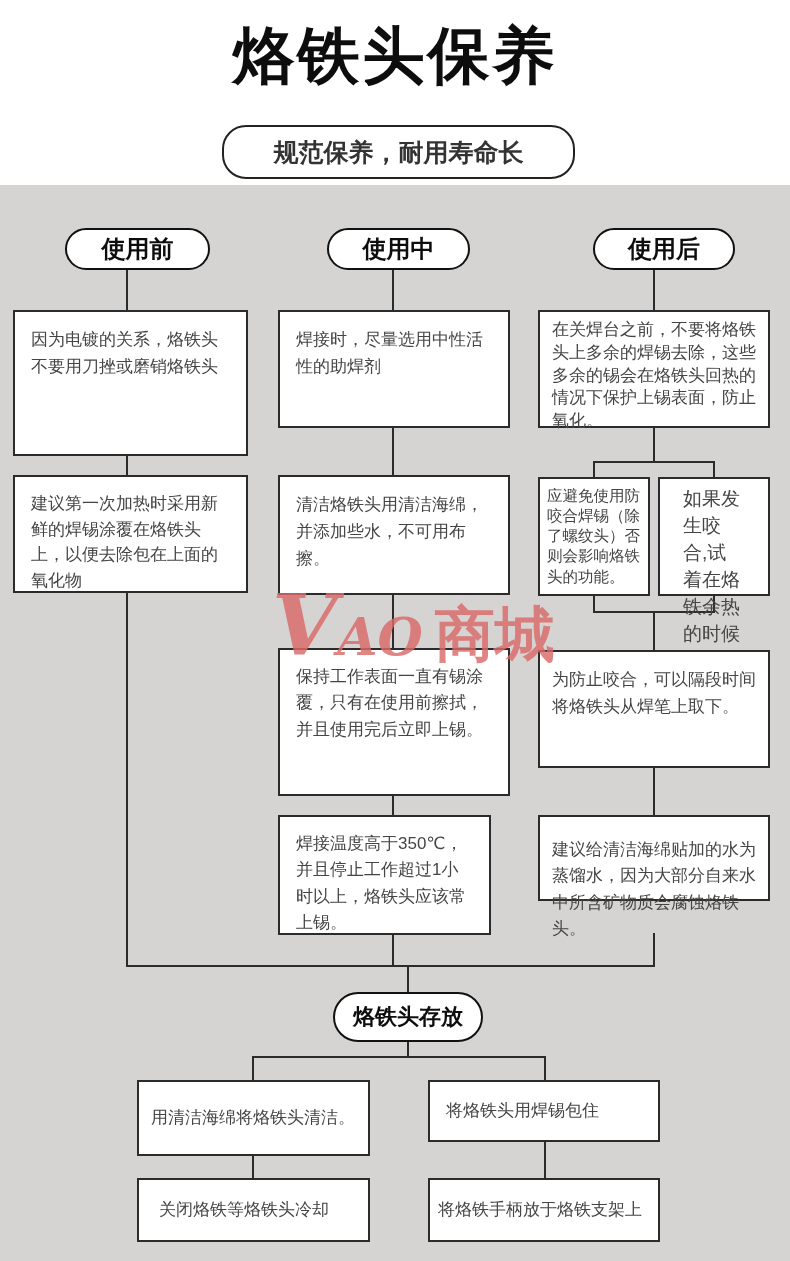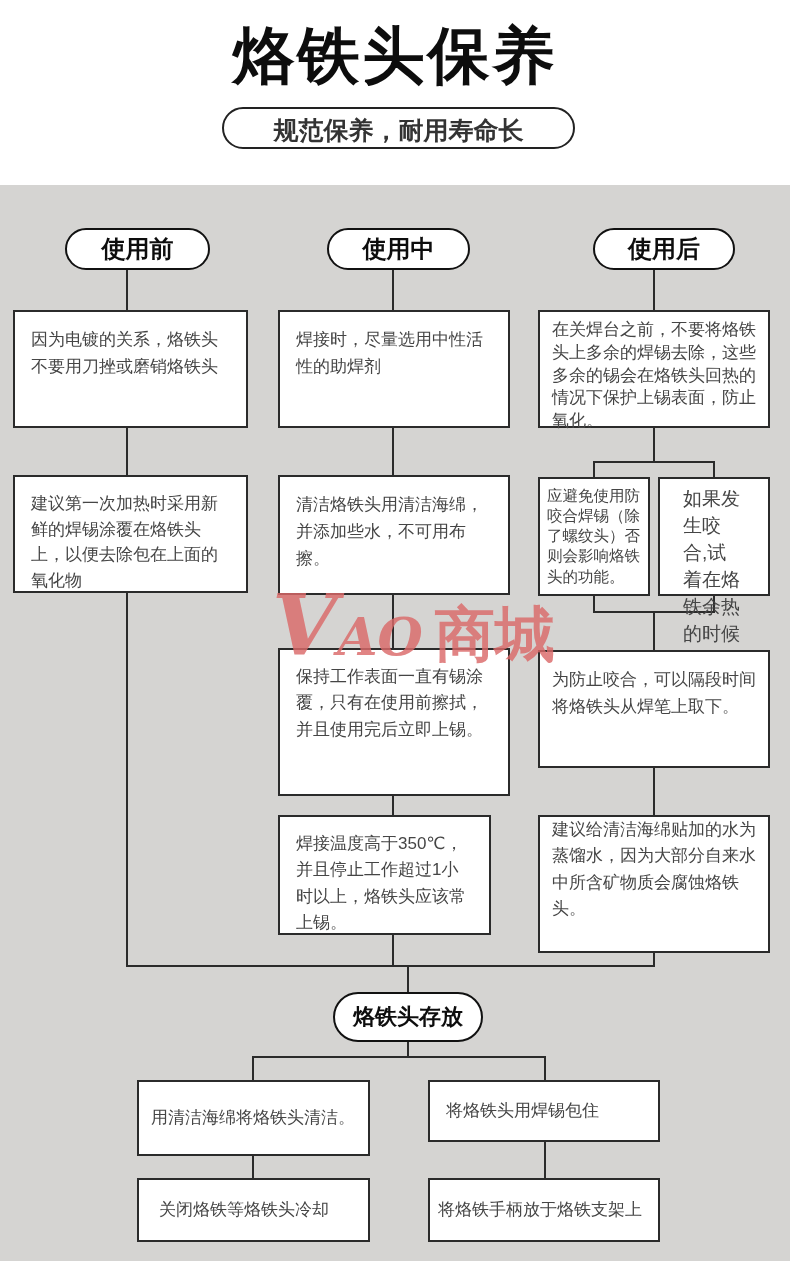--- a/index.html
+++ b/index.html
@@ -11,23 +11,23 @@
   .header {
     position:absolute; left:0; top:0; width:790px; height:185px;
     background:#ffffff;
   }
   .title {
     position:absolute; left:0; top:14px; width:790px;
     text-align:center; font-size:62px; font-weight:900;
     color:#0d0d0d; letter-spacing:3px;
   }
   .subtitle-pill {
-    position:absolute; left:222px; top:107px; width:353px; height:42px;
+    position:absolute; left:222px; top:125px; width:353px; height:54px;
     background:#ffffff; border:2px solid #222; border-radius:24px;
-    display:flex; align-items:flex-end; justify-content:center;
+    display:flex; align-items:center; justify-content:center;
     font-size:25px; font-weight:600; color:#333;
   }
   .pill {
     position:absolute; background:#ffffff; border:2px solid #111;
     border-radius:999px; display:flex; align-items:center; justify-content:center;
     font-weight:700; font-size:24px; color:#0d0d0d; z-index:2;
   }
   .box {
     position:absolute; background:#ffffff; border:2px solid #2b2b2b;
     color:#454545; font-size:17px; line-height:1.6; padding:14px 16px;
@@ -53,33 +53,33 @@
     <div class="title">烙铁头保养</div>
     <div class="subtitle-pill">
       <span>规范保养，耐用寿命长</span>
     </div>
   </div>
 
   <div class="pill" style="left:65px;top:228px;width:145px;height:42px">使用前</div>
   <div class="pill" style="left:327px;top:228px;width:143px;height:42px">使用中</div>
   <div class="pill" style="left:593px;top:228px;width:142px;height:42px">使用后</div>
 
-  <div class="box" style="left:13px;top:310px;width:235px;height:118px">因为电镀的关系，烙铁头不要用刀挫或磨销烙铁头</div>
+  <div class="box" style="left:13px;top:310px;width:235px;height:146px">因为电镀的关系，烙铁头不要用刀挫或磨销烙铁头</div>
   <div class="box" style="left:13px;top:475px;width:235px;height:118px;line-height:1.5">建议第一次加热时采用新鲜的焊锡涂覆在烙铁头上，以便去除包在上面的氧化物</div>
 
   <div class="box" style="left:278px;top:310px;width:232px;height:118px">焊接时，尽量选用中性活性的助焊剂</div>
   <div class="box" style="left:278px;top:475px;width:232px;height:120px">清洁烙铁头用清洁海绵，并添加些水，不可用布擦。</div>
   <div class="box" style="left:278px;top:648px;width:232px;height:148px;line-height:1.55">保持工作表面一直有锡涂覆，只有在使用前擦拭，并且使用完后立即上锡。</div>
   <div class="box" style="left:278px;top:815px;width:213px;height:120px;line-height:1.55">焊接温度高于350℃，并且停止工作超过1小时以上，烙铁头应该常上锡。</div>
 
   <div class="box" style="left:538px;top:310px;width:232px;height:118px;padding:7px 12px;line-height:1.34">在关焊台之前，不要将烙铁头上多余的焊锡去除，这些多余的锡会在烙铁头回热的情况下保护上锡表面，防止氧化。</div>
   <div class="box" style="left:538px;top:477px;width:112px;height:119px;padding:7px 7px;font-size:15.5px;line-height:1.3">应避免使用防咬合焊锡（除了螺纹头）否则会影响烙铁头的功能。</div>
   <div class="box" style="left:658px;top:477px;width:112px;height:119px;padding:7px 23px;font-size:19px;line-height:1.42">如果发生咬合,试着在烙铁余热的时候将烙铁头取下</div>
   <div class="box" style="left:538px;top:650px;width:232px;height:118px;padding:14px 12px">为防止咬合，可以隔段时间将烙铁头从焊笔上取下。</div>
-  <div class="box" style="left:538px;top:815px;width:232px;height:138px;padding:0 12px;line-height:1.55">建议给清洁海绵贴加的水为蒸馏水，因为大部分自来水中所含矿物质会腐蚀烙铁头。</div>
+  <div class="box" style="left:538px;top:815px;width:232px;height:86px;padding:20px 12px;line-height:1.55">建议给清洁海绵贴加的水为蒸馏水，因为大部分自来水中所含矿物质会腐蚀烙铁头。</div>
 
   <div class="pill" style="left:333px;top:992px;width:150px;height:50px;font-size:22px">烙铁头存放</div>
   <div class="box vbox" style="left:137px;top:1080px;width:233px;height:76px;padding:0 12px">用清洁海绵将烙铁头清洁。</div>
   <div class="box vbox" style="left:428px;top:1080px;width:232px;height:62px;padding:17px 16px">将烙铁头用焊锡包住</div>
   <div class="box vbox" style="left:137px;top:1178px;width:233px;height:64px;padding:0 20px">关闭烙铁等烙铁头冷却</div>
   <div class="box vbox" style="left:428px;top:1178px;width:232px;height:64px;padding:0 8px">将烙铁手柄放于烙铁支架上</div>
 
   <div class="line" style="left:126px;top:268px;width:2px;height:42px"></div>
   <div class="line" style="left:126px;top:428px;width:2px;height:47px"></div>
   <div class="line" style="left:126px;top:593px;width:2px;height:374px"></div>

